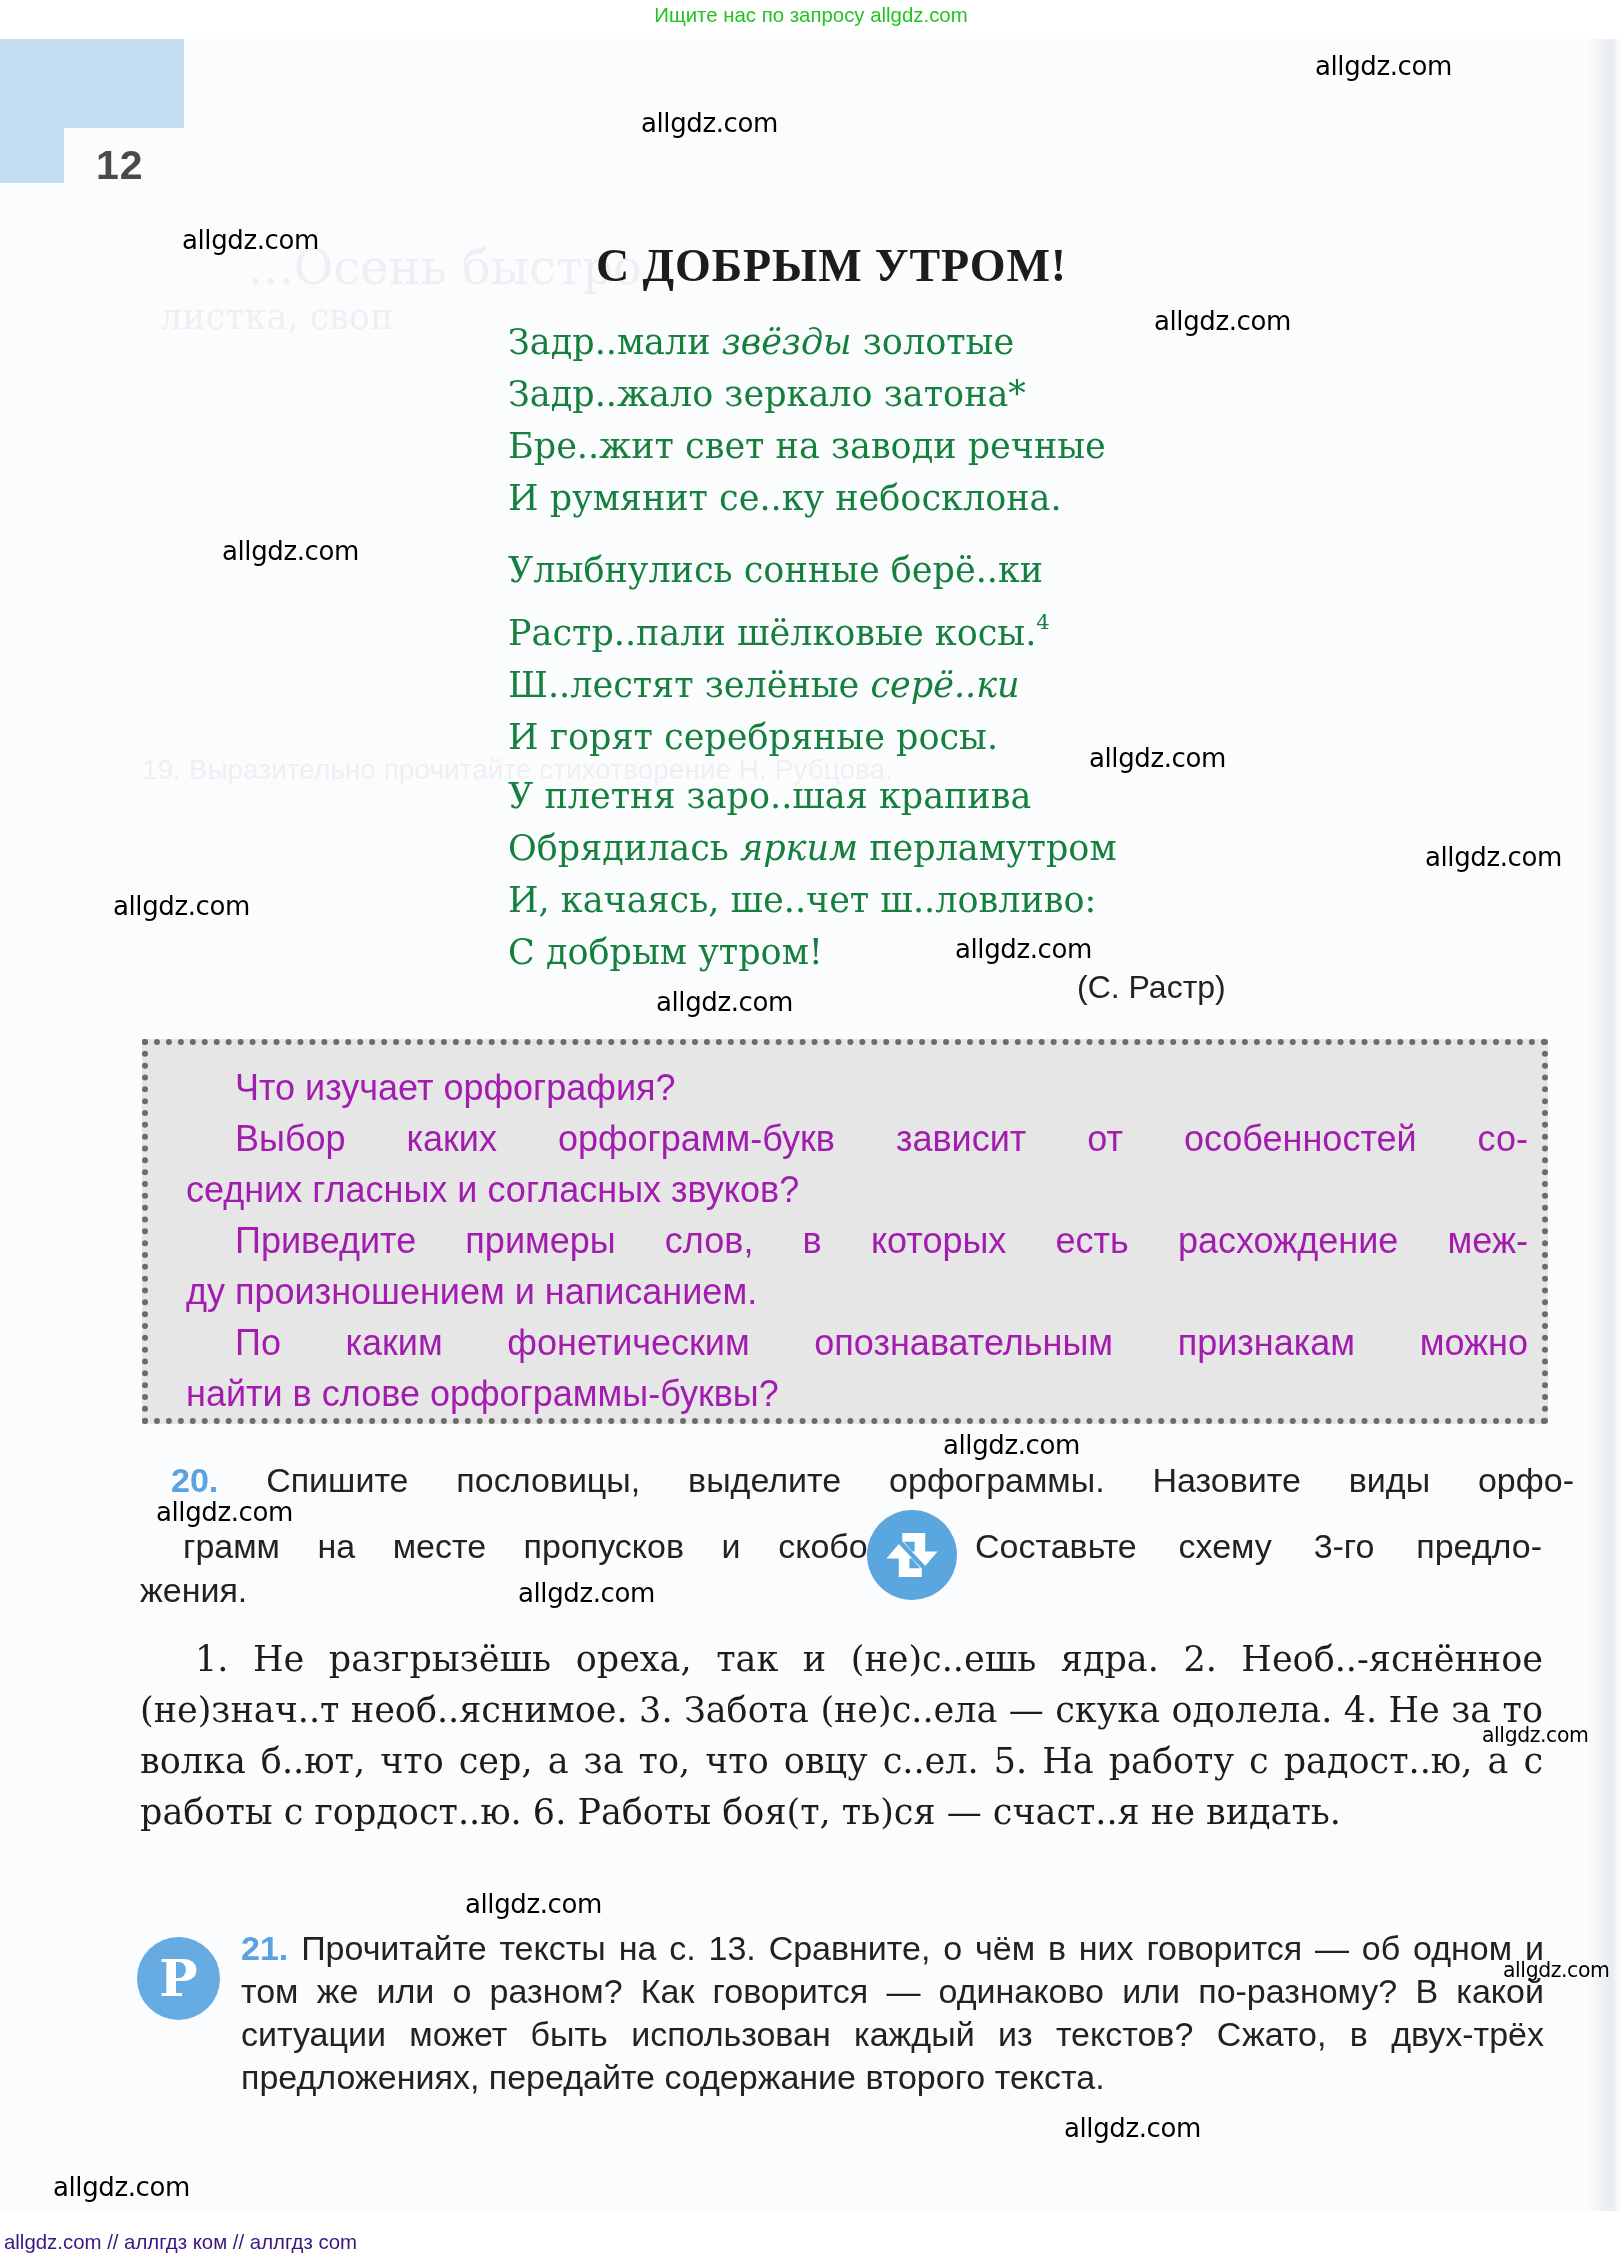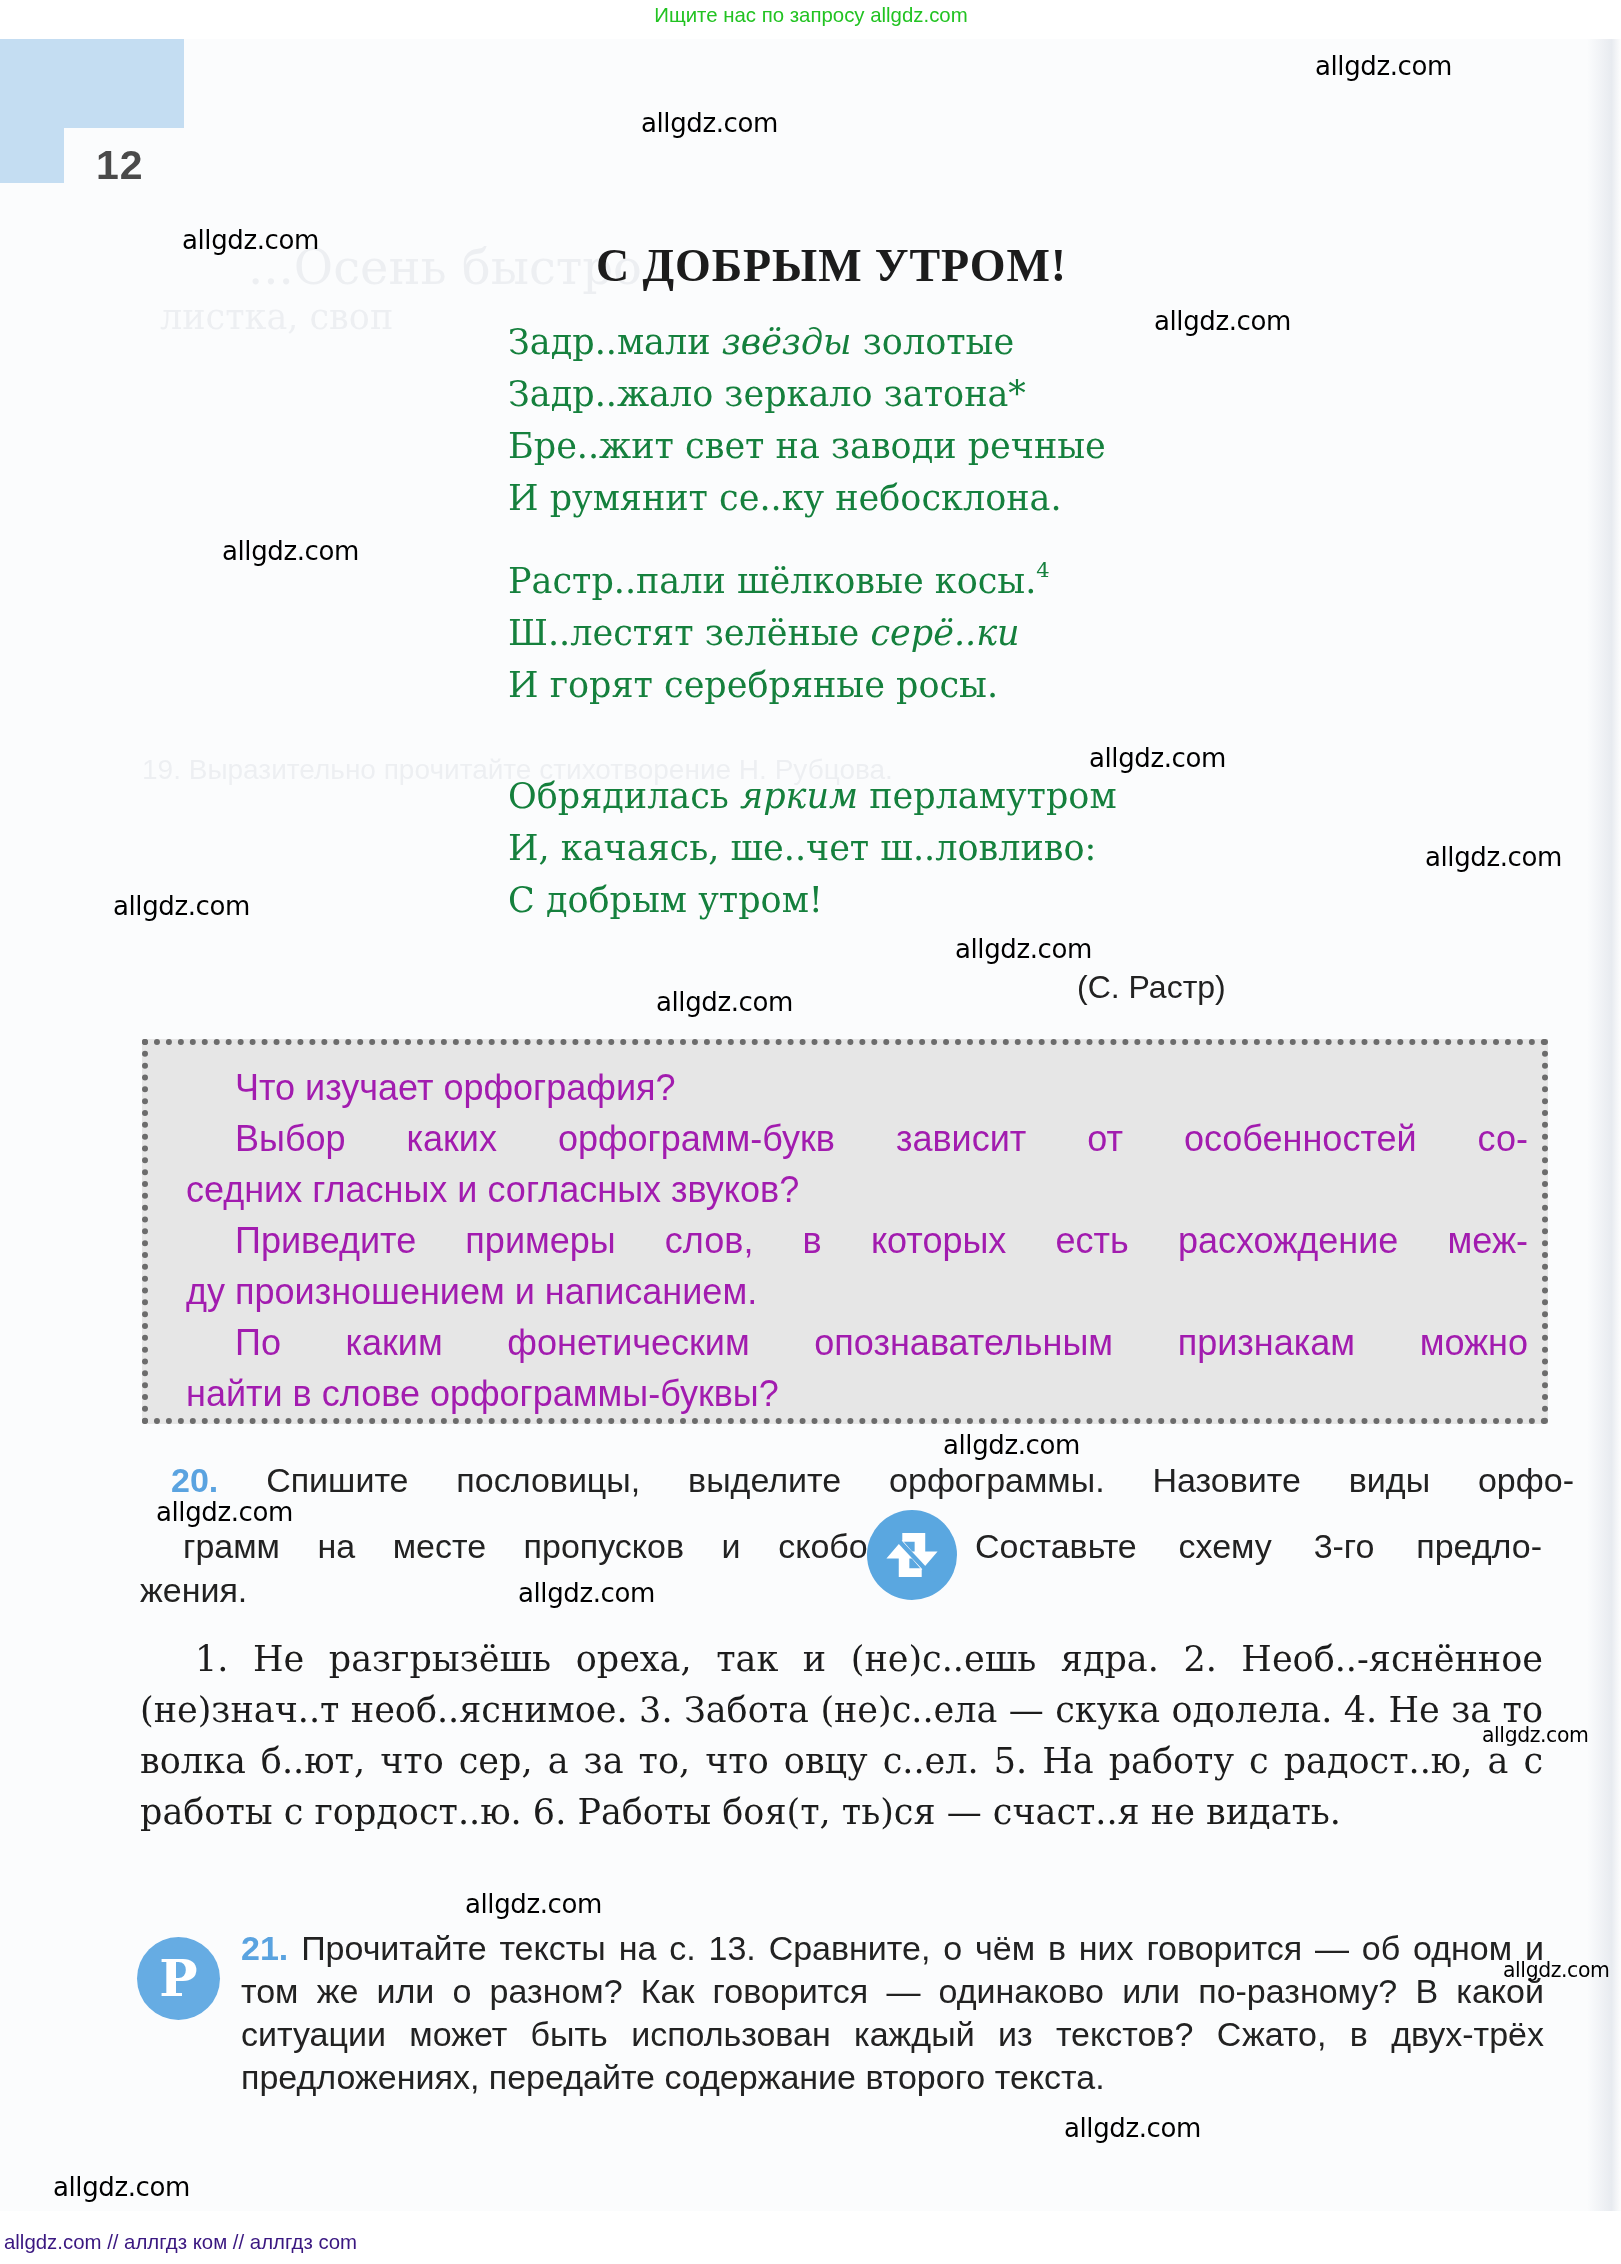--- a/index.html
+++ b/index.html
@@ -108,26 +108,28 @@
 <div class="poem-title">С ДОБРЫМ УТРОМ!</div>
 
 <div class="poem" style="top:316px;">
   <span class="line"><span>Задр..мали </span><i>звёзды</i><span> золотые</span></span>
   <span class="line"><span>Задр..жало зеркало затона*</span></span>
   <span class="line"><span>Бре..жит свет на заводи речные</span></span>
   <span class="line"><span>И румянит се..ку небосклона.</span></span>
 </div>
 
 <div class="poem" style="top:544px;">
+  <span class="line"><span>Улыбнулись сонные берё..ки</span></span>
   <span class="line"><span>Растр..пали шёлковые косы.</span><sup>4</sup></span>
   <span class="line"><span>Ш..лестят зелёные </span><i>серё..ки</i></span>
   <span class="line"><span>И горят серебряные росы.</span></span>
 </div>
 
 <div class="poem" style="top:770px;">
+  <span class="line"><span>У плетня заро..шая крапива</span></span>
   <span class="line"><span>Обрядилась </span><i>ярким</i><span> перламутром</span></span>
   <span class="line"><span>И, качаясь, ше..чет ш..ловливо:</span></span>
   <span class="line"><span>С добрым утром!</span></span>
 </div>
 
 <div class="author">(С. Растр)</div>
 
 <div class="qbox">
   <div style="position:absolute;left:35px;top:16px;width:1348px;">
     <p class="indent">Что изучает орфография?</p>

